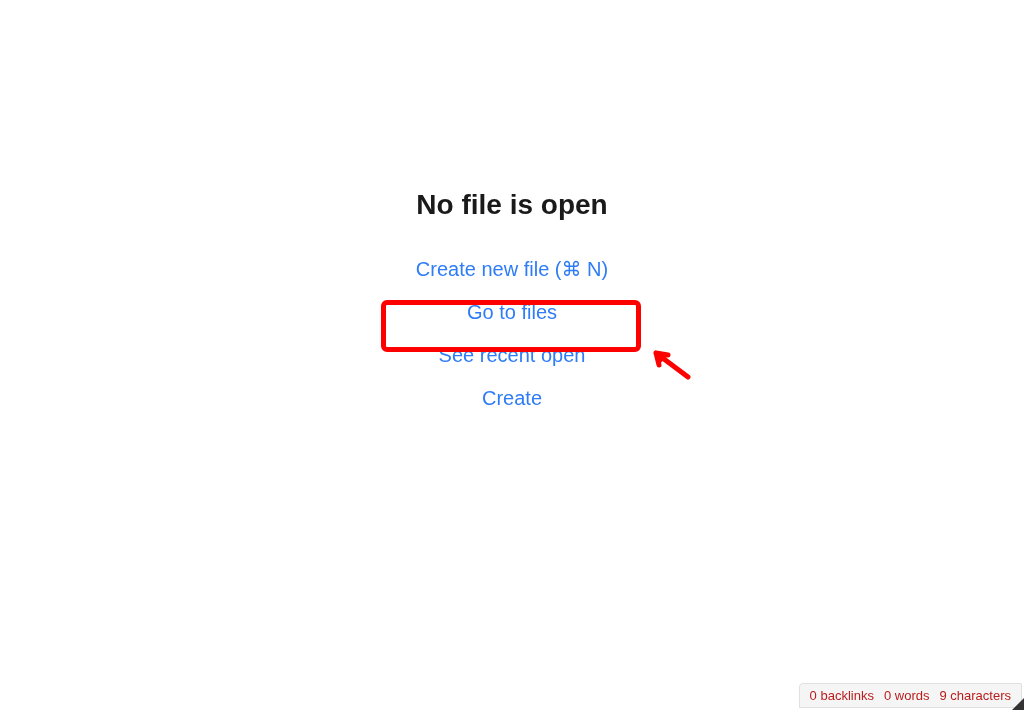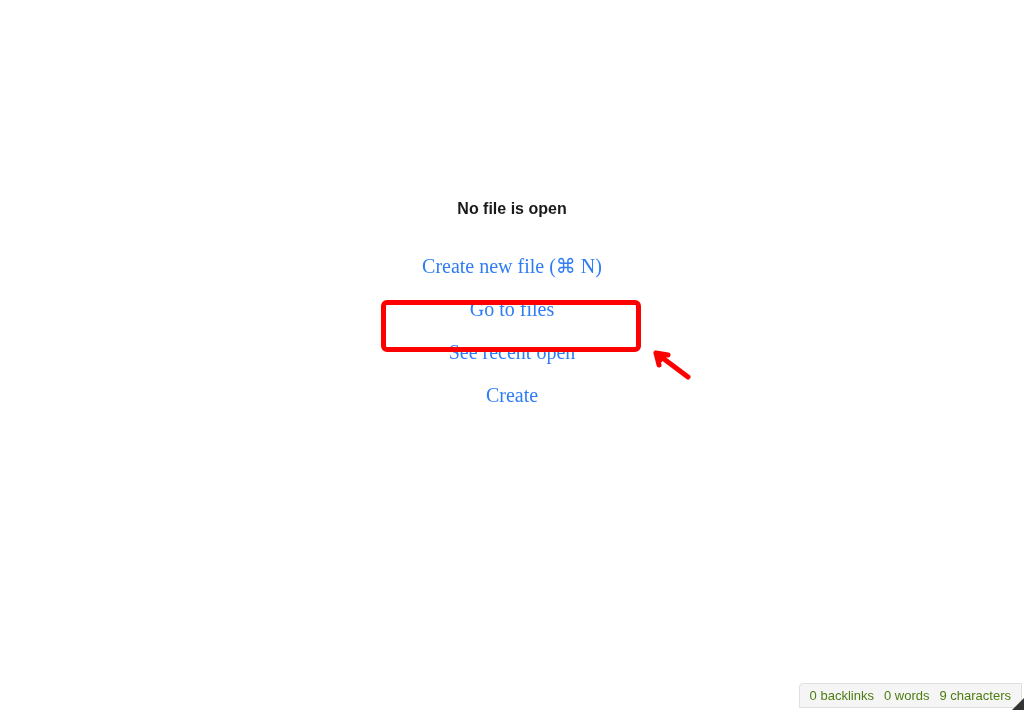--- a/index.html
+++ b/index.html
@@ -22,33 +22,32 @@
       left: 50%;
       top: 50%;
       transform: translate(-50%, -73%);
       display: flex;
       flex-direction: column;
       align-items: center;
       gap: 8px;
     }
     
     .empty-title {
-      font-size: 16px;
+      font-size: 28px;
       font-weight: 700;
       color: #1a1a1a;
       margin-bottom: 22px;
     }
     
     .action-link {
       font-size: 20px;
       color: #2e7cf6;
       cursor: pointer;
       text-align: left;
       padding: 6px 0;
-      font-family: Liberation Serif, serif;
     }
     
     .highlighted {
       position: relative;
     }
     
     .highlight-box {
       position: absolute;
       border: 5px solid #ff0000;
       border-radius: 6px;
@@ -61,21 +60,21 @@
     }
     
     .status-bar {
       position: absolute;
       bottom: 2px;
       right: 2px;
       display: flex;
       gap: 10px;
       padding: 4px 10px;
       font-size: 13px;
-      color: #4d7c0f;
+      color: #b91c1c;
       background: #f5f5f5;
       border: 1px solid #e0e0e0;
       border-radius: 4px 0 0 0;
       align-items: center;
     }
     
     .status-item {
       white-space: nowrap;
     }
     

